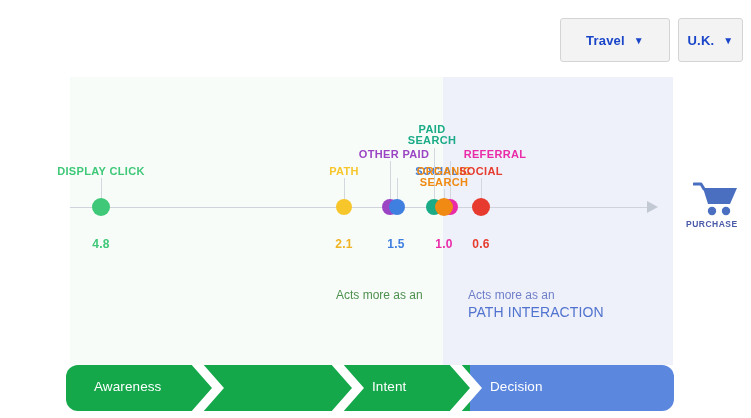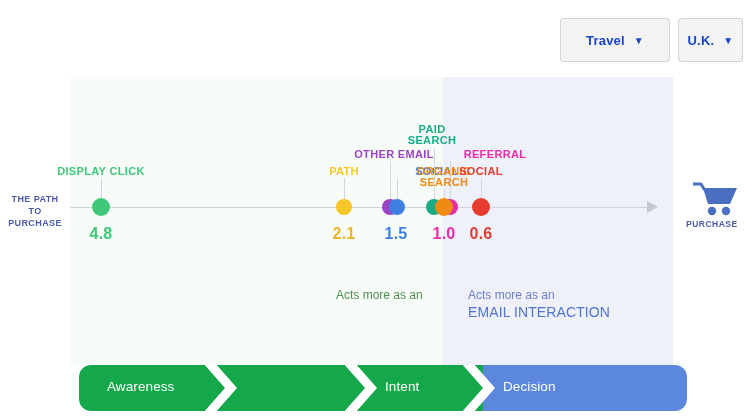--- a/index.html
+++ b/index.html
@@ -78,43 +78,44 @@
     position:absolute;
     font-size:11px;
     font-weight:bold;
     letter-spacing:.35px;
     line-height:11px;
     white-space:nowrap;
     text-align:center;
   }
   .tp-value{
     position:absolute;
-    font-size:16px;
+    font-size:12px;
     font-weight:bold;
     letter-spacing:.2px;
     white-space:nowrap;
     text-align:center;
+    margin-top:12px;
   }
 
   
   .anno{position:absolute;}
   .anno-small{
     font-size:12px;color:#9aa0a8;line-height:15px;white-space:nowrap;
   }
   .anno-big{
     font-size:14px;line-height:19px;white-space:nowrap;letter-spacing:.1px;
   }
   .anno-assist{left:336px;top:288px;}
   .anno-last{left:468px;top:288px;}
   .assist-1{color:#4f8f4f;}
   .last-1{color:#6f7fc9;}
   .last-2{color:#5173cf;}
 
   
-  .funnel{position:absolute;left:79px;top:365px;width:608px;height:46px;}
+  .funnel{position:absolute;left:66px;top:365px;width:608px;height:46px;}
   .funnel svg{display:block;}
   .funnel-text{
     position:absolute;
     color:#ffffff;
     font-size:13.5px;
     letter-spacing:.1px;
     white-space:nowrap;
   }
 
   
@@ -138,32 +139,28 @@
       <span class="caret">▼</span>
     </div>
   </div>
 
   <div class="panel-assist"></div>
   <div class="panel-last"></div>
 
   <div class="axis-line"></div>
   <div class="axis-arrow"></div>
 
-  <div class="path-label">
-    <div>THE PATH</div>
-    <div>TO PURCHASE</div>
-  </div>
 
   <div id="tp-layer" class="tp">
       <div class="stem" style="left: 101px; top: 178px; height: 22px;"></div>
       <div class="tp-label" style="color: rgb(62, 200, 120); top: 166px; left: 41px; width: 120px;">DISPLAY CLICK</div>
       <div class="stem" style="left: 344px; top: 178px; height: 22px;"></div>
       <div class="tp-label" style="color: rgb(246, 198, 43); top: 166px; left: 284px; width: 120px;">PATH</div>
       <div class="stem" style="left: 390px; top: 161px; height: 40px;"></div>
-      <div class="tp-label" style="color: rgb(155, 69, 196); top: 149px; left: 334px; width: 120px;">OTHER EMAIL</div>
+      <div class="tp-label" style="color: rgb(155, 69, 196); top: 149px; left: 334px; width: 120px;">OTHER PAID</div>
       <div class="stem" style="left: 397px; top: 178px; height: 22px;"></div>
       <div class="tp-label" style="color: rgb(63, 127, 224); top: 166px; left: 337px; width: 120px; margin-left: 40px;">SOCIAL</div>
       <div class="stem" style="left: 434px; top: 148px; height: 53px;"></div>
       <div class="tp-label" style="color: rgb(27, 171, 135); top: 124px; left: 372px; width: 120px;">
         <div>PAID</div>
         <div>SEARCH</div>
       </div>
       <div class="stem" style="left: 450px; top: 161px; height: 40px;"></div>
       <div class="tp-label" style="color: rgb(234, 43, 168); top: 149px; left: 392px; width: 120px; padding-left: 43px;">REFERRAL</div>
       <div class="stem" style="left: 444px; top: 189px; height: 12px;"></div>
@@ -187,21 +184,21 @@
       <div class="tp-value" style="color: rgb(234, 43, 168); top: 225px; left: 404px; width: 80px;">1.0</div>
       <div class="tp-value" style="color: rgb(230, 59, 46); top: 225px; left: 441px; width: 80px;">0.6</div>
     </div>
 
   <div class="anno anno-assist">
     <div class="anno-small assist-1">Acts more as an</div>
   </div>
 
   <div class="anno anno-last">
     <div class="anno-small last-1">Acts more as an</div>
-    <div class="anno-big last-2">EMAIL INTERACTION</div>
+    <div class="anno-big last-2">PATH INTERACTION</div>
   </div>
 
   <div class="funnel">
     <svg width="608" height="46" viewBox="0 0 608 46">
       <defs>
         <clipPath id="funnelClip">
           <path d="M12,0 H596 A12,12 0 0 1 608,12 V34 A12,12 0 0 1 596,46 H12 A12,12 0 0 1 0,34 V12 A12,12 0 0 1 12,0 Z"></path>
         </clipPath>
       </defs>
       <g clip-path="url(#funnelClip)">

